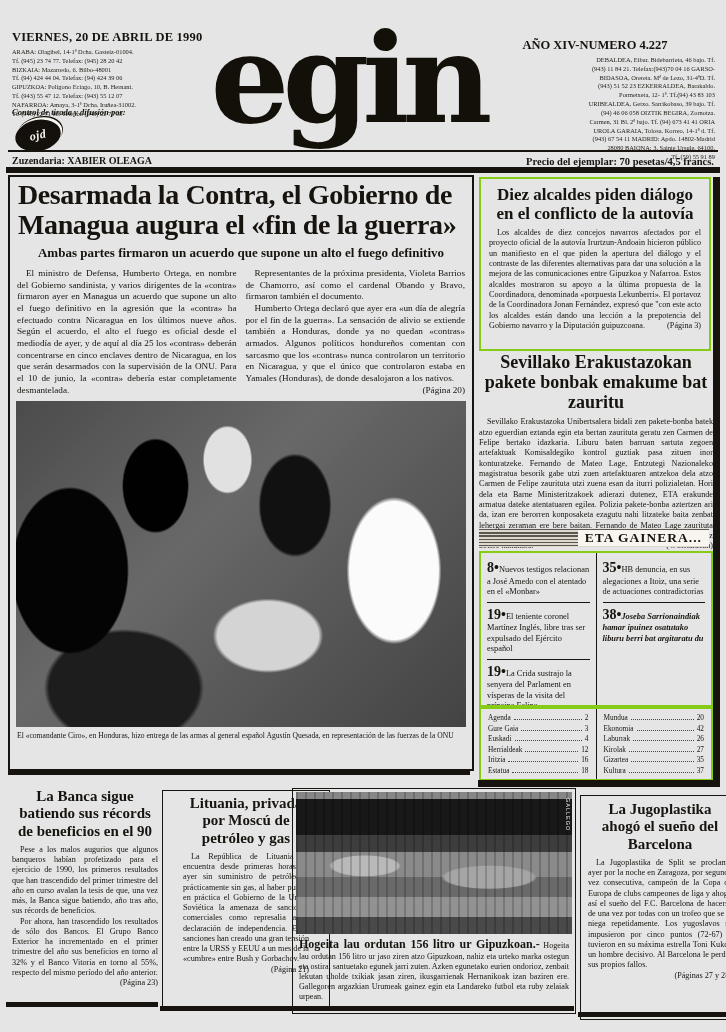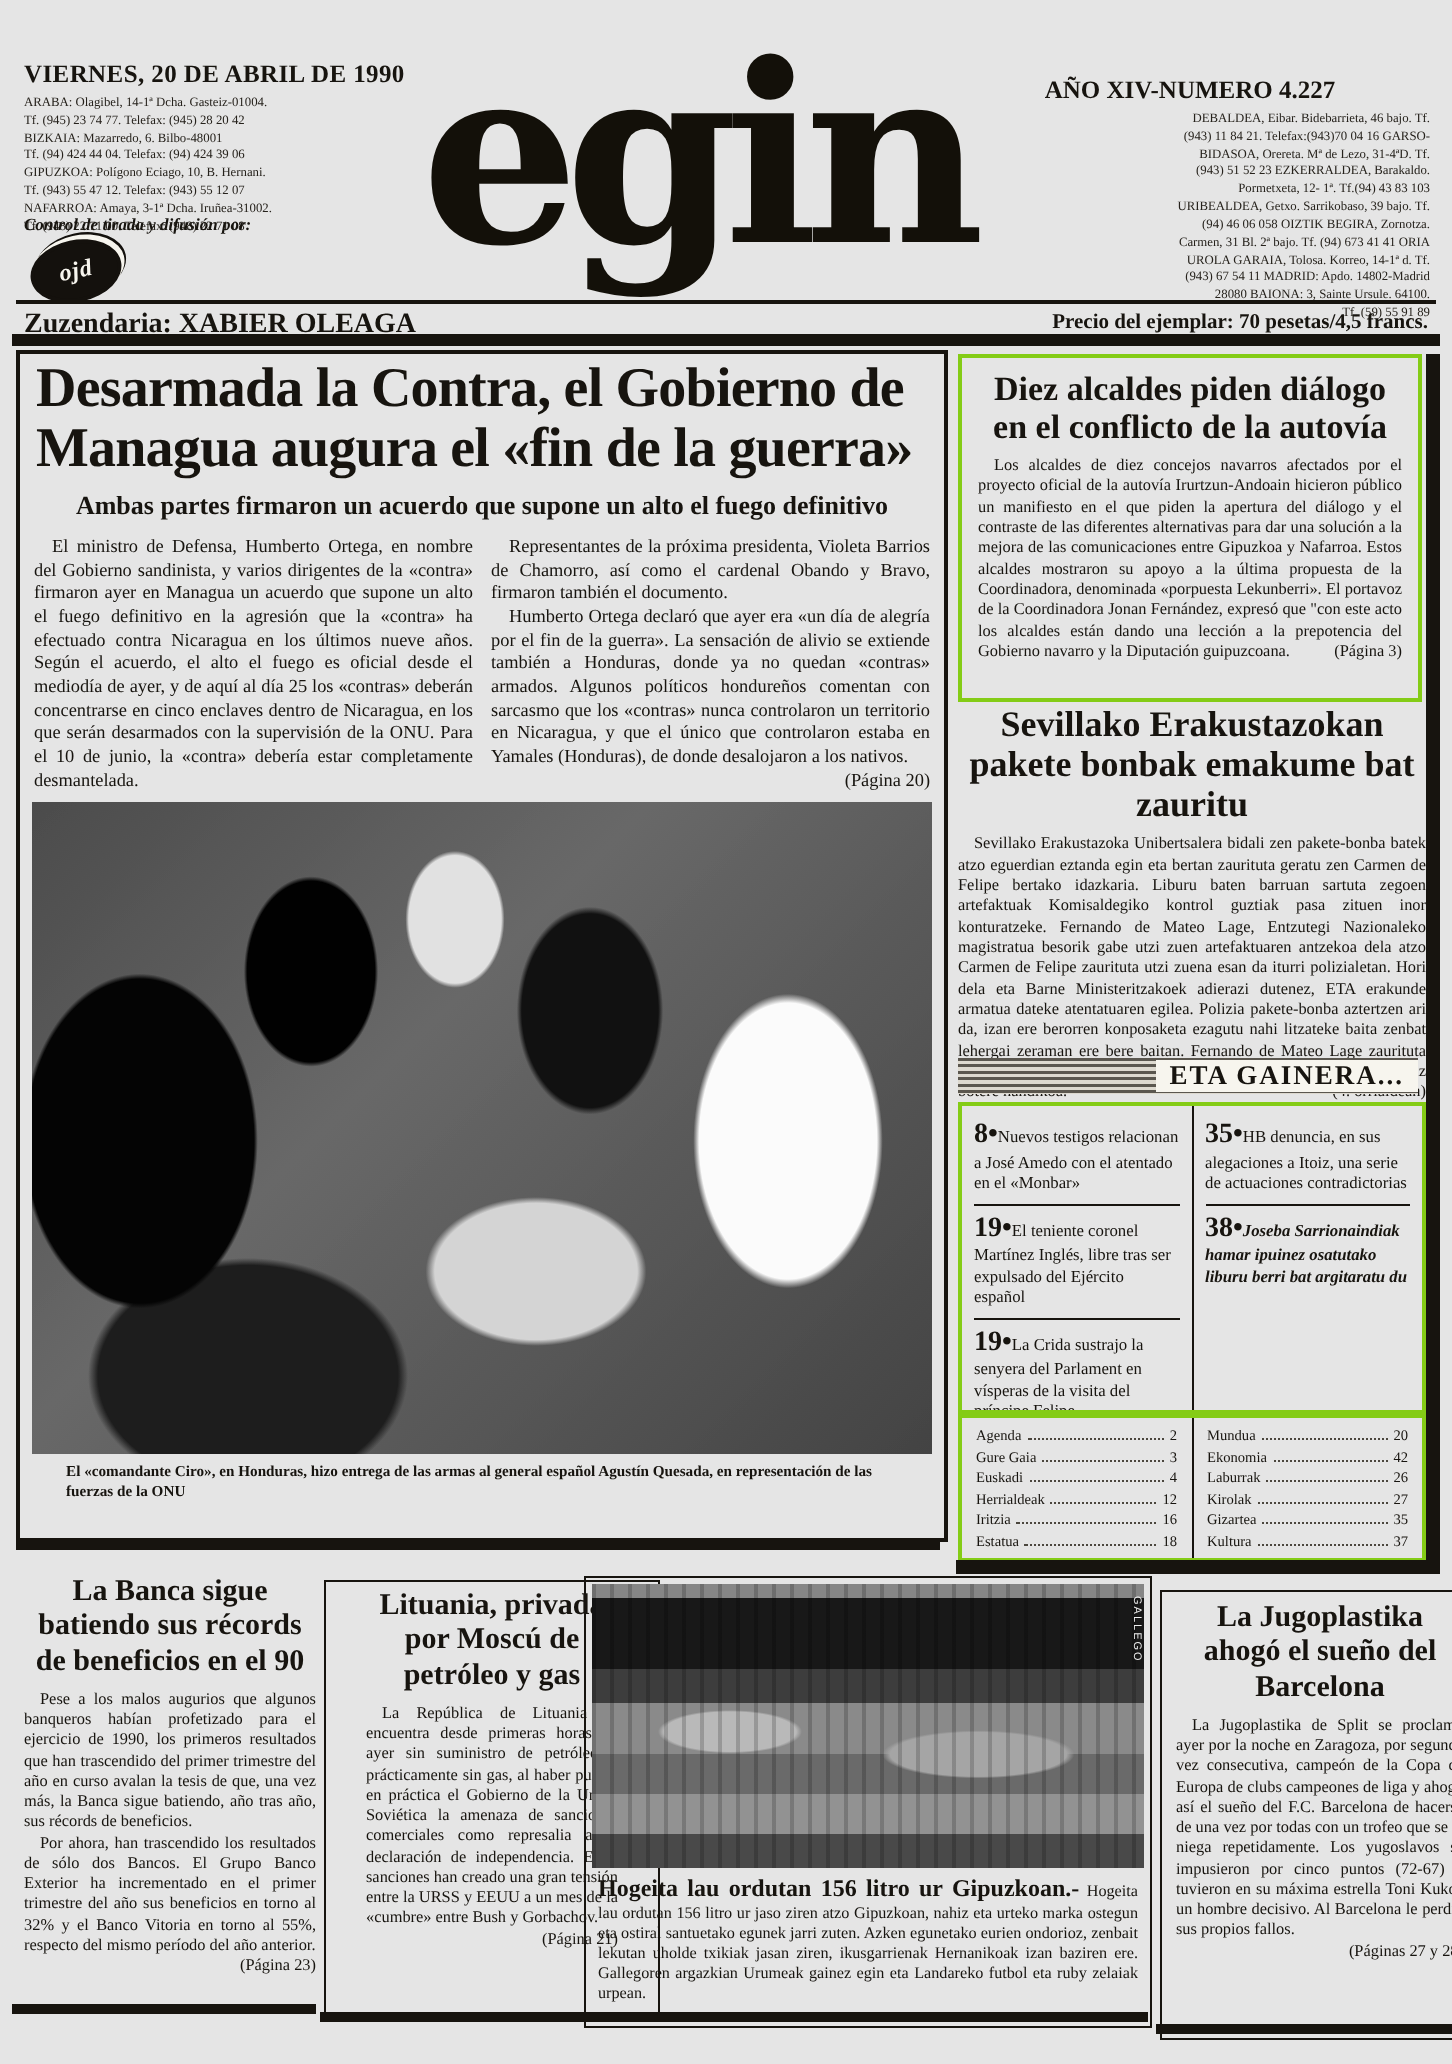--- a/index.html
+++ b/index.html
@@ -17,21 +17,21 @@
   .ojd-badge{left:15px;top:120px;width:42px;height:27px;background:#14110d;border-radius:50%;
              transform:rotate(-12deg);display:flex;align-items:center;justify-content:center;
              border:2px solid #14110d;box-shadow:2px -2px 0 #f7f5ee,3px -3px 0 #14110d;}
   .ojd-badge span{color:#f7f5ee;font-weight:bold;font-style:italic;font-size:12px;letter-spacing:.5px;}
   .mh-logo{left:188px;top:16px;width:320px;height:140px;font-size:124px;font-weight:bold;
            text-align:center;line-height:1.02;letter-spacing:-7px;color:#131009;
            font-family:"DejaVu Serif","Liberation Serif",serif;}
   .mh-issue{left:475px;top:38px;width:240px;text-align:center;font-size:12.5px;font-weight:bold;}
   .mh-contacts-r{left:487px;top:56px;width:228px;font-size:6.4px;line-height:1.38;text-align:right;color:#26221c;}
   .mh-rule1{left:8px;top:150px;width:710px;height:1.5px;}
-  .mh-director{left:12px;top:155px;font-size:14px;font-weight:bold;}
+  .mh-director{left:12px;top:155px;font-size:10px;font-weight:bold;}
   .mh-price{right:12px;top:156px;font-size:10.5px;font-weight:bold;}
   .mh-bar{left:6px;top:167px;width:714px;height:6px;}
 
   
   .main-box{left:8px;top:175px;width:462px;height:592px;border:2px solid #17140f;overflow:hidden;}
   .headline{margin:3px 8px 0;font-size:28px;font-weight:bold;line-height:1.07;letter-spacing:-.4px;}
   .subhead{margin-top:5px;text-align:center;font-size:13px;font-weight:bold;}
   .main-cols{display:flex;gap:9px;margin:7px 7px 0;}
   .main-col{width:50%;font-size:9.2px;line-height:1.27;}
   .main-col p{margin:0;text-indent:9px;}
@@ -39,21 +39,21 @@
   .photo-main{margin:5px 6px 0;height:326px;filter:grayscale(1) contrast(1.15);
     background:
       radial-gradient(ellipse 95px 135px at 12% 52%, #141412 0 60%, transparent 62%),
       radial-gradient(ellipse 55px 78px at 31% 26%, #121210 0 58%, transparent 61%),
       radial-gradient(ellipse 42px 58px at 47% 18%, #d9d4c6 0 55%, transparent 59%),
       radial-gradient(ellipse 62px 88px at 62% 32%, #201f1c 0 55%, transparent 59%),
       radial-gradient(ellipse 74px 115px at 84% 52%, #efebdf 0 60%, transparent 64%),
       radial-gradient(ellipse 92px 62px at 56% 72%, #cfc9ba 0 55%, transparent 60%),
       radial-gradient(ellipse 125px 92px at 24% 88%, #2c2a25 0 60%, transparent 64%),
       linear-gradient(135deg,#55524b 0%,#6f6b62 40%,#4e4b44 100%);}
-  .main-caption{margin:4px 23px 0;font-size:7.6px;font-weight:bold;line-height:1.2;}
+  .main-caption{margin:4px 7px 0;font-size:7.6px;font-weight:normal;line-height:1.2;}
   .bar-left-bottom{left:8px;top:769px;width:462px;height:6px;}
 
   
   .sb-box{border:2px solid #84cc16;overflow:hidden;}
   .sb-autovia{left:479px;top:177px;width:228px;height:170px;padding:0;}
   .sb-title{text-align:center;font-size:17px;font-weight:bold;line-height:1.12;margin:6px 6px 0;}
   .sb-body{margin:5px 8px 0;font-size:8.2px;line-height:1.26;}
   .sb-body p{margin:0;text-indent:8px;}
   .sb-sevilla{left:479px;top:353px;width:234px;}
   .sev-title{font-size:18px;font-weight:bold;line-height:1.1;text-align:center;margin:0 2px;}

